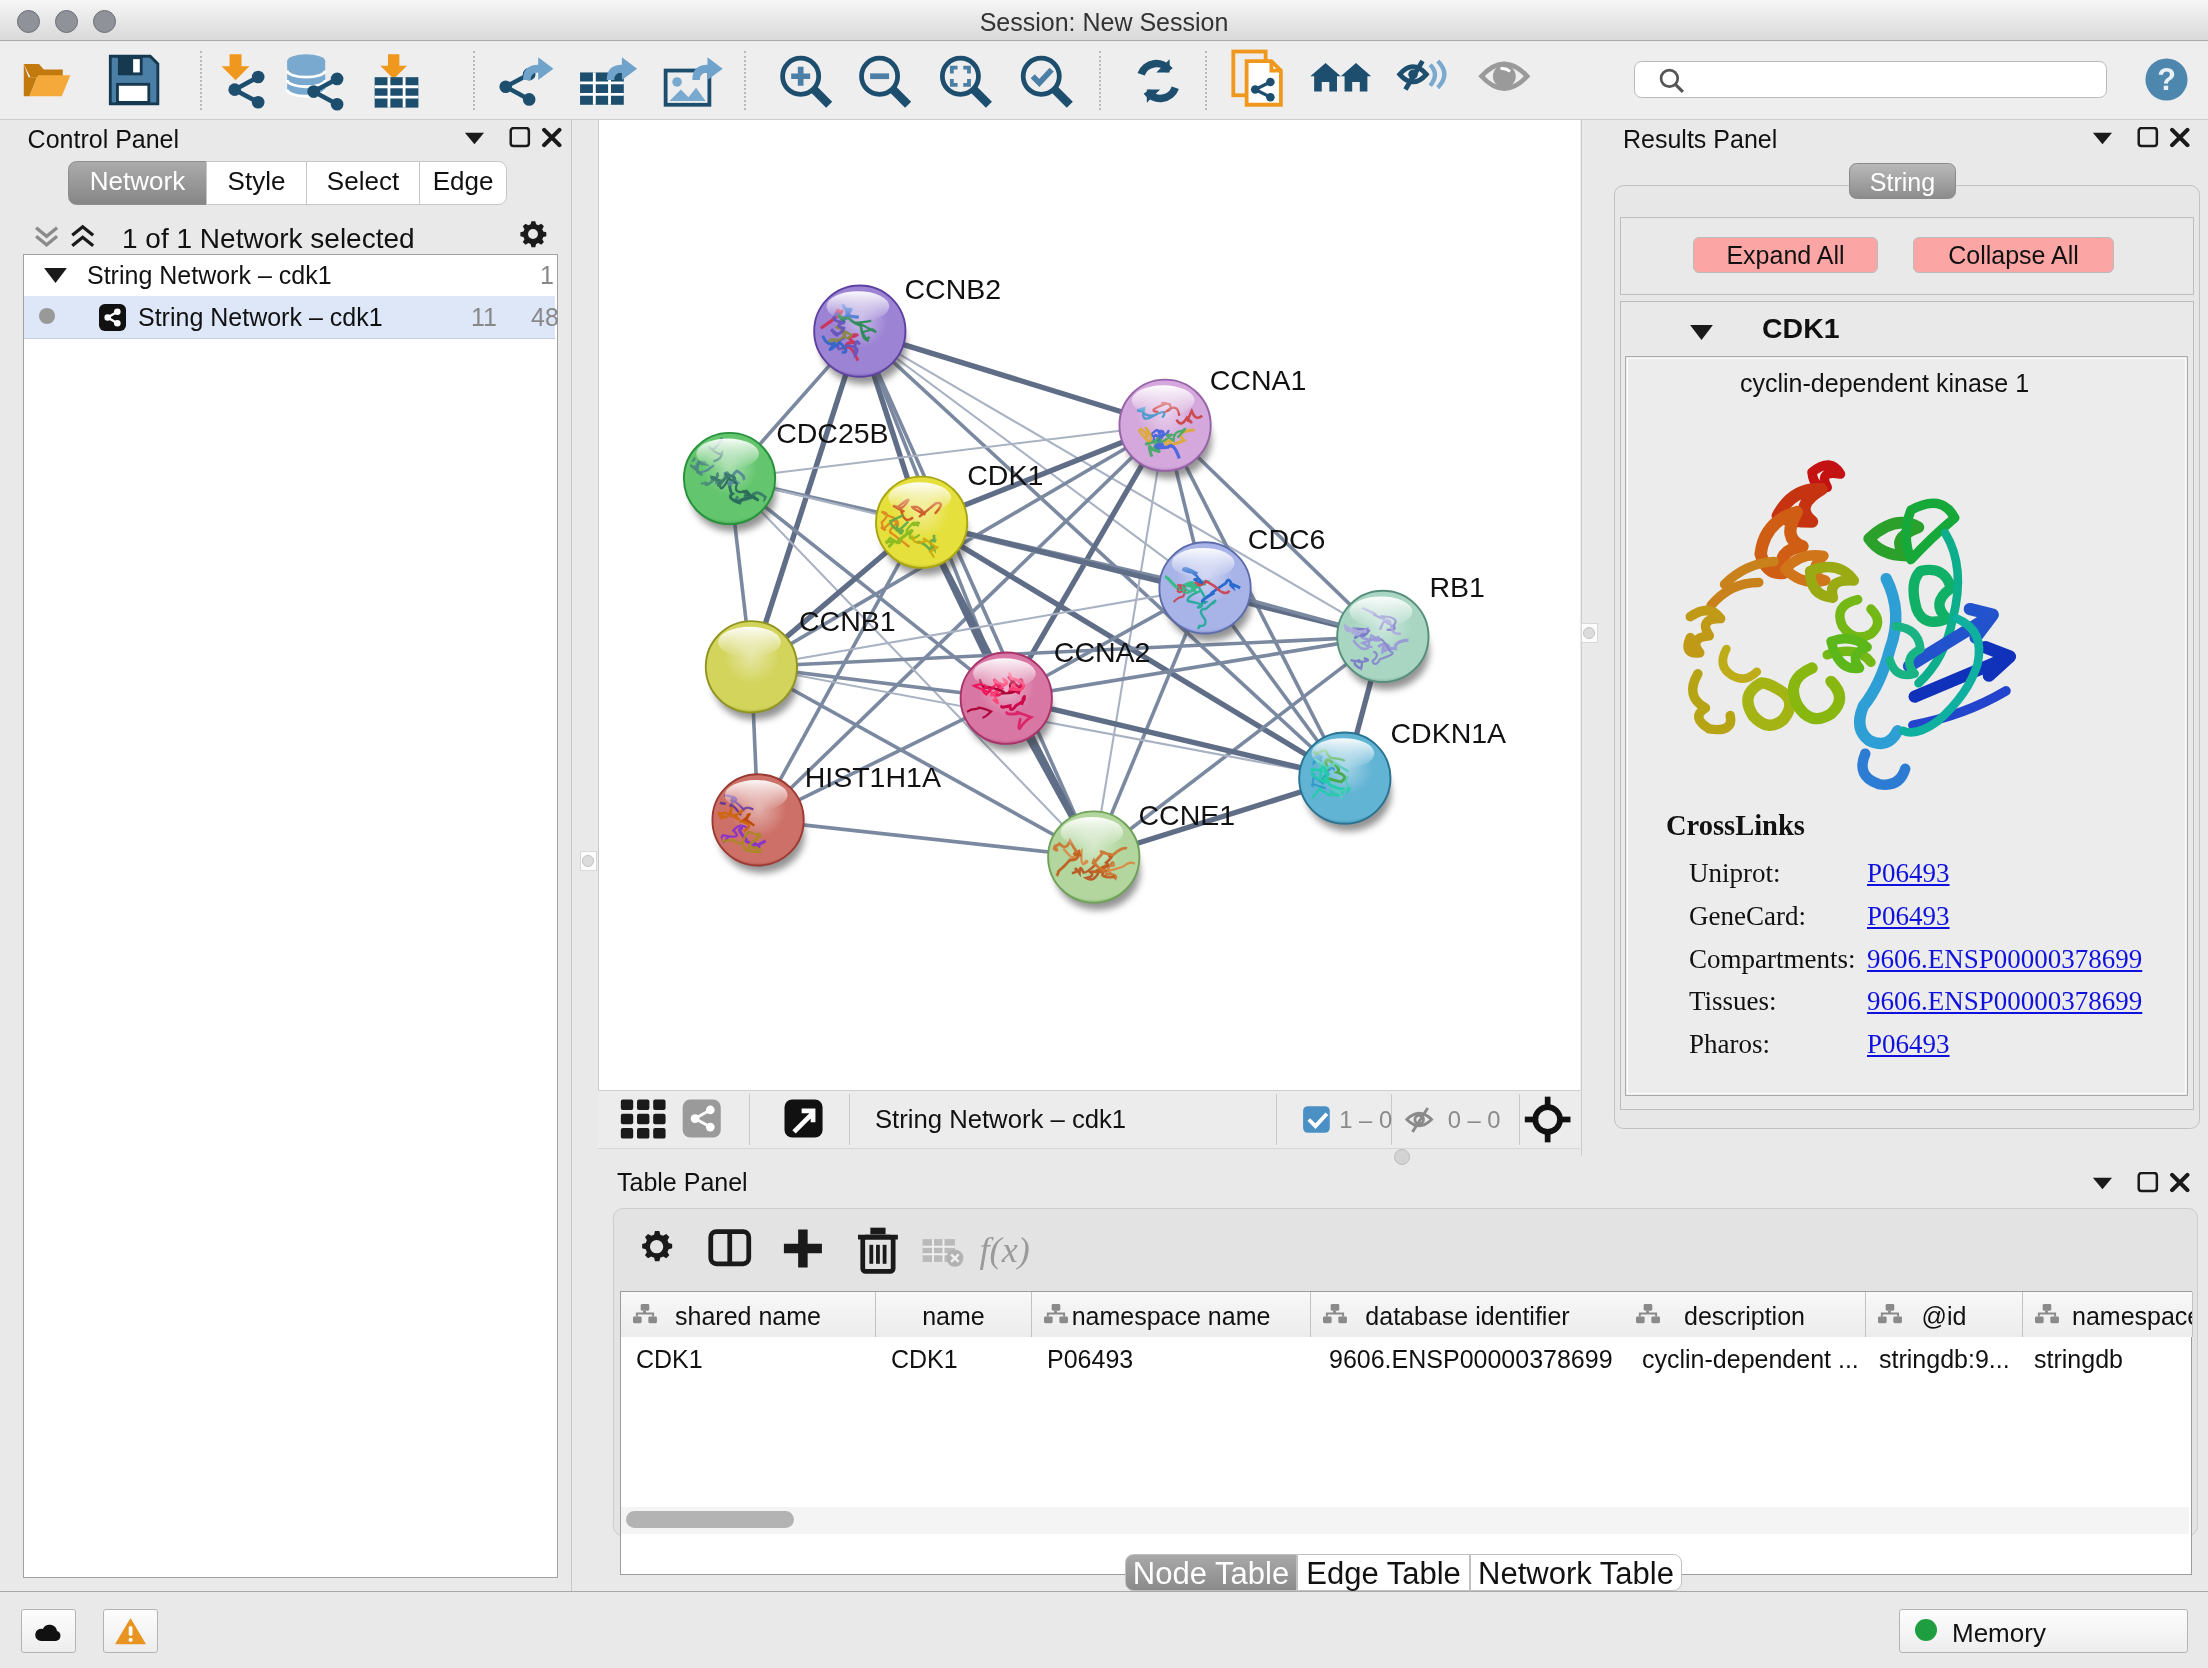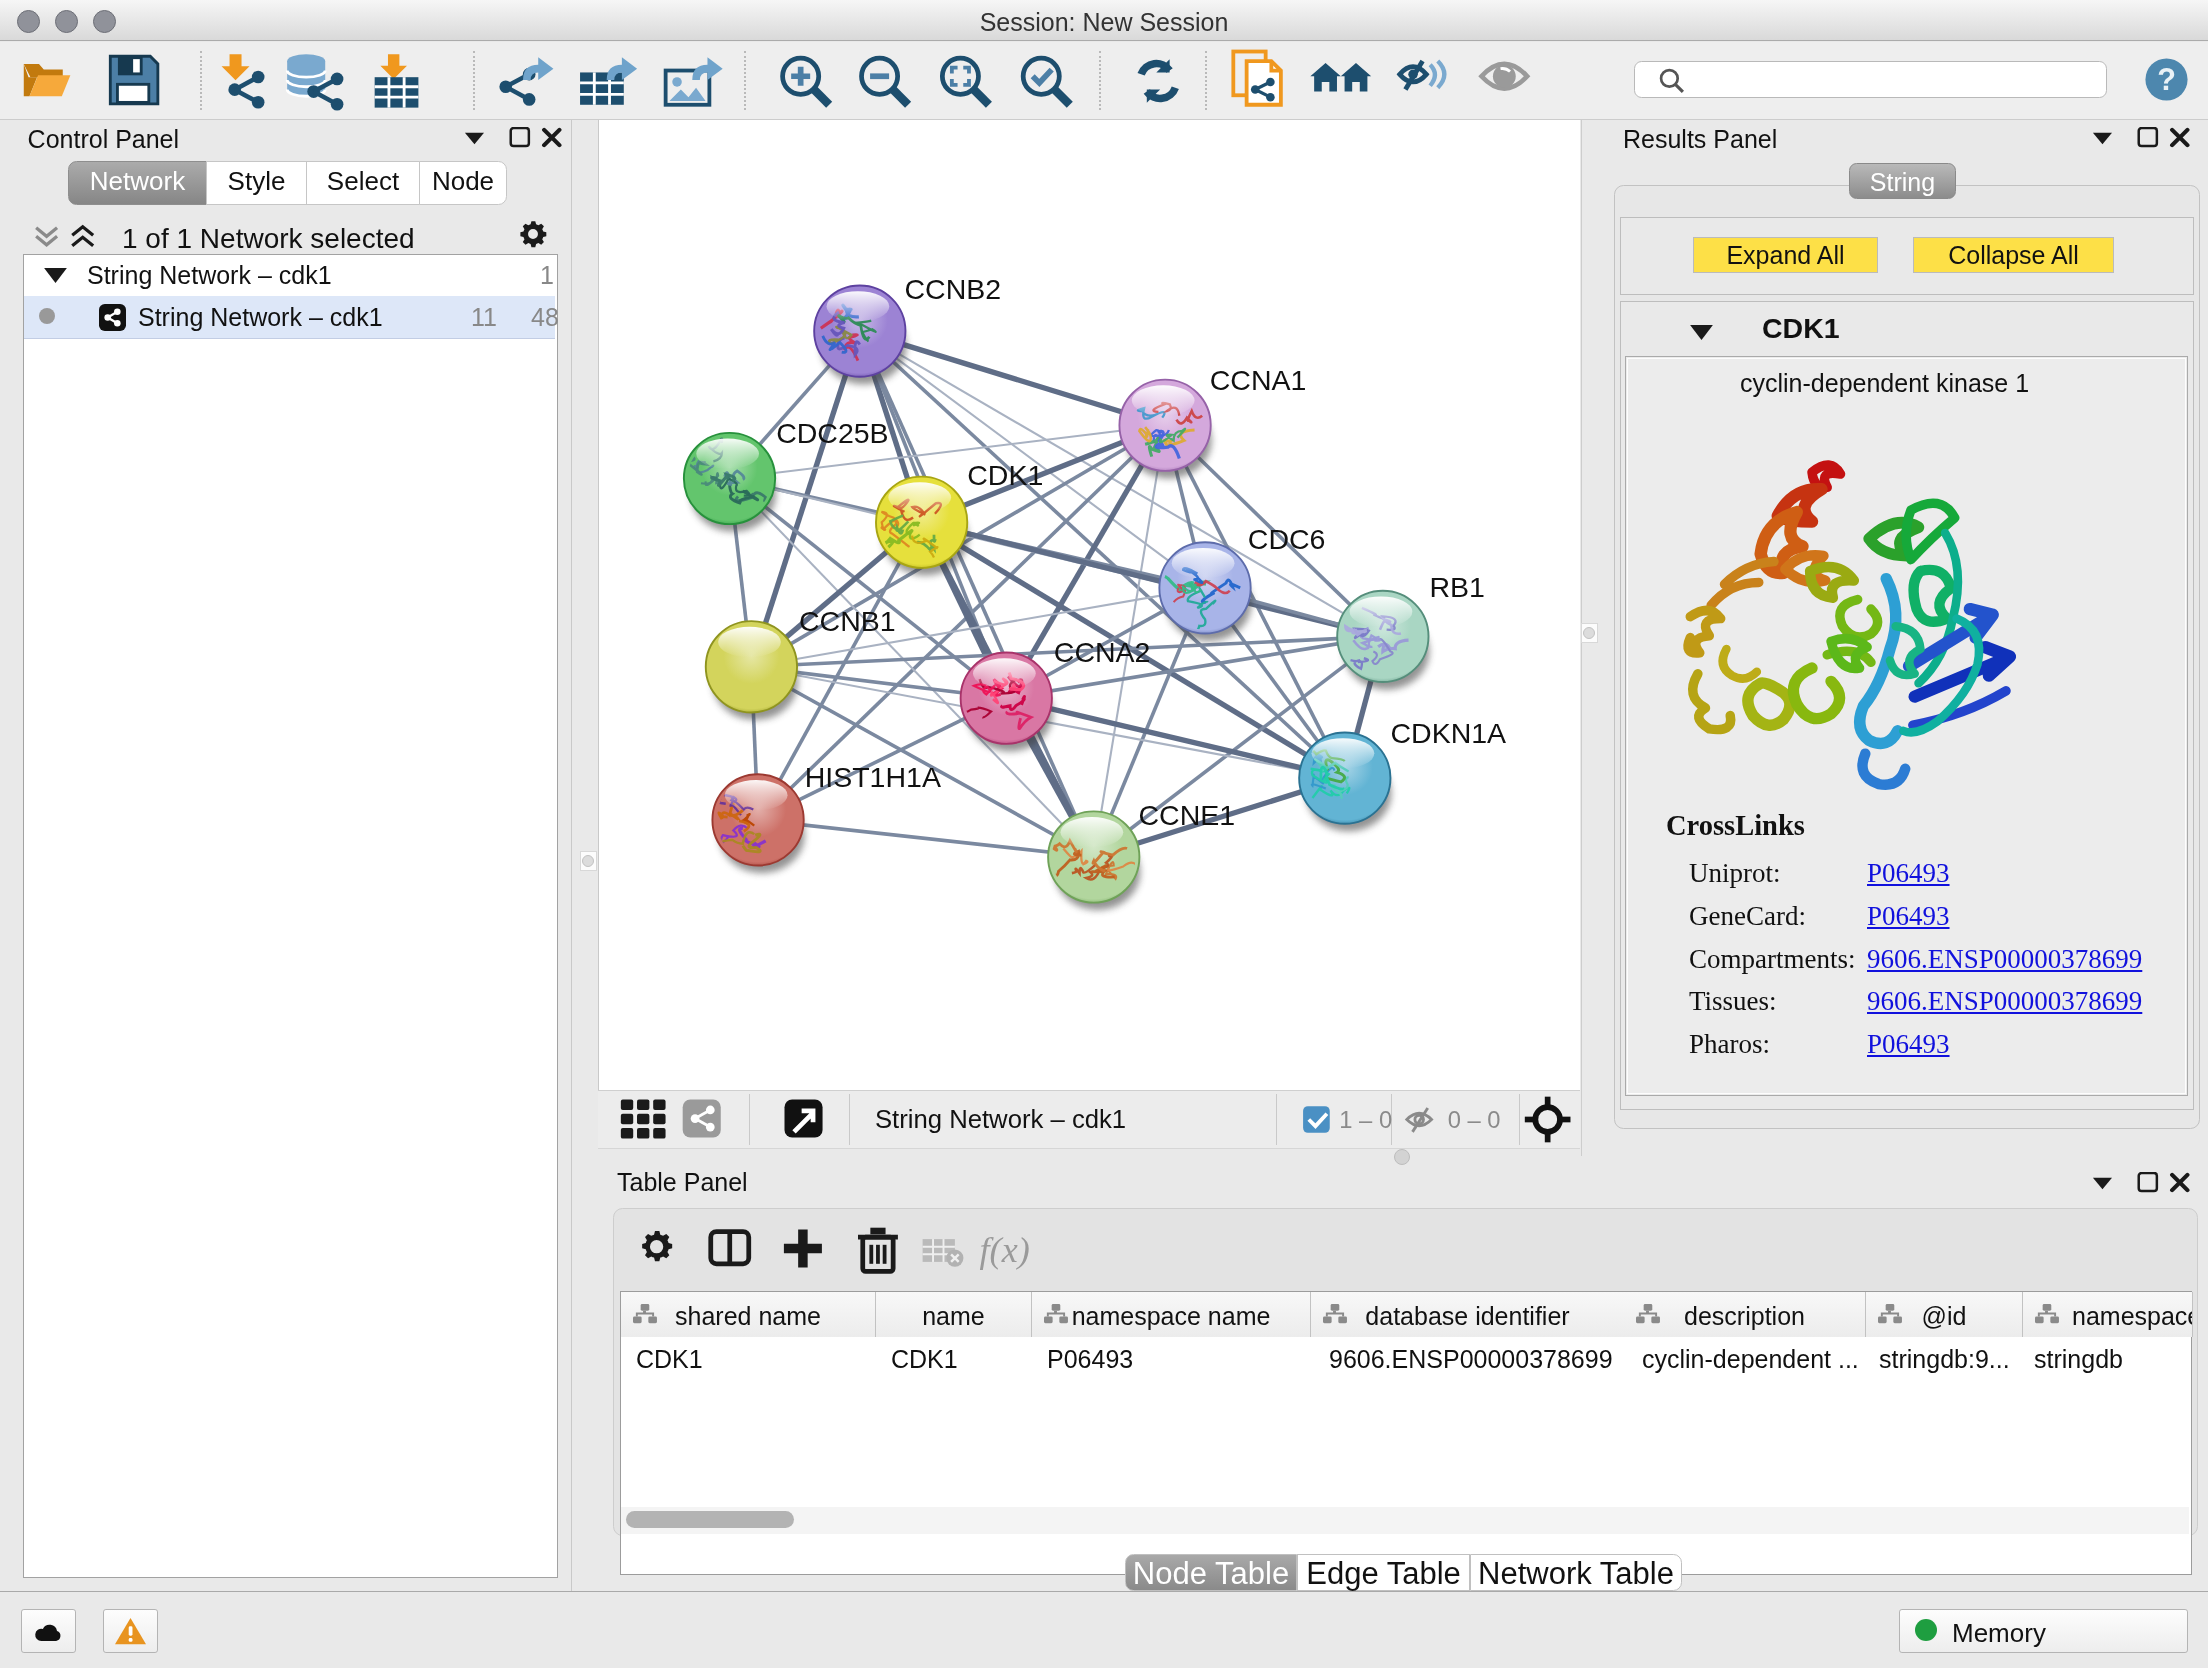--- a/index.html
+++ b/index.html
@@ -19,21 +19,21 @@
 #cp-white { left:23px; top:254px; width:535px; height:1324px; background:#fff; border:1.9px solid #a2a2a2; }
 .row2 { left:0px; top:41px; width:531px; height:43px; background:#dde7f8; border-bottom:1px solid #c2cde4; }
 
 #netwhite { left:598px; top:120px; width:982px; height:970px; background:#ffffff; border-left:1.9px solid #c9c9c9; }
 #nettb { left:598px; top:1090px; width:982px; height:59px; background:#ececec; border-top:1px solid #cfcfcf; border-bottom:1px solid #d6d6d6; }
 .ntsep { top:1094px; width:1px; height:51px; background:#c9c9c9; }
 
 #rp-pane { left:1614px; top:185px; width:586px; height:944px; background:#e7e7e7; border:1.9px solid #c2c2c2; border-radius:9.5px; }
 #stringtab { left:1849px; top:163px; width:107px; height:36px; background:linear-gradient(#b9b9b9,#8c8c8c); border:1px solid #8a8a8a; border-radius:7.6px; color:#fff; font-size:25px; text-align:center; line-height:36px; }
 #rp-box1 { left:1620px; top:217px; width:574px; height:78px; border:1.9px solid #bdbdbd; background:#e9e9e9; }
-.rpbtn { top:237px; height:36px; background:#fde047; border:1.4px solid #bbb; border-radius:0; font-size:25px; color:#111; text-align:center; }
+.rpbtn { top:237px; height:36px; background:#fca5a5; border:1.4px solid #bbb; border-radius:6px; font-size:25px; color:#111; text-align:center; }
 #rp-box2 { left:1620px; top:301px; width:574px; height:809px; border:1.9px solid #bdbdbd; background:#e9e9e9; }
 #rp-content { left:1625px; top:356px; width:563px; height:740px; border:1.9px solid #aaa; outline:1.9px solid #fdfdfd; outline-offset:-3.8px; background:#ececec; }
 .serif { font-family:"Liberation Serif",serif; }
 .link { color:#1111dd; text-decoration:underline; }
 
 #tp-container { left:613px; top:1208px; width:1585px; height:328px; background:#e3e3e3; border:1px solid #cdcdcd; border-radius:9.5px; }
 #tp-table { left:620px; top:1291px; width:1572px; height:284px; background:#fff; border:1.9px solid #9c9c9c; }
 .th { position:absolute; top:0; height:45px; border-right:1px solid #c2c2c2; background:linear-gradient(#f8f8f8,#ececec); }
 .thlab { position:absolute; top:9.5px; width:100%; text-align:center; font-size:25px; color:#111; }
 .thicon { position:absolute; left:11.4px; top:11.4px; }
@@ -241,21 +241,21 @@
 <div class="abs" style="left:571px;top:120px;width:1px;height:1471px;background:#c9c9c9"></div>
 <div class="abs" style="left:1581px;top:120px;width:1px;height:1036px;background:#cdcdcd"></div>
 
 <div class="abs phead" style="left:27.6px;top:125px">Control Panel</div>
 <svg class="abs" style="left:463px;top:127px" width="105" height="21" viewBox="0 0 110 22">
   <path d="M2 6 l20 0 l-10 12 z" fill="#1a1a1a"></path>
   <rect x="50" y="1" width="19" height="19" rx="3" fill="none" stroke="#1a1a1a" stroke-width="2.6"></rect>
   <path d="M85 3 L101 19 M101 3 L85 19" stroke="#1a1a1a" stroke-width="4.4" stroke-linecap="round"></path>
 </svg>
 <div id="cp-tabs" class="abs">
-  <div class="seg sel" style="width:139px;border-radius:8.6px 0 0 8.6px">Network</div><div class="seg" style="width:101px;margin-left:-1px">Style</div><div class="seg" style="width:114px;margin-left:-1px">Select</div><div class="seg" style="width:88px;margin-left:-1px;border-radius:0 8.6px 8.6px 0">Node</div>
+  <div class="seg sel" style="width:139px;border-radius:8.6px 0 0 8.6px">Network</div><div class="seg" style="width:101px;margin-left:-1px">Style</div><div class="seg" style="width:114px;margin-left:-1px">Select</div><div class="seg" style="width:88px;margin-left:-1px;border-radius:0 8.6px 8.6px 0">Edge</div>
 </div>
 <svg class="abs" style="left:34px;top:223px" width="67" height="28.5" viewBox="0 0 70 30">
   <path d="M2 5 l11 9 11-9 M2 14 l11 9 11-9" stroke="#8a8a8a" stroke-width="3.4" fill="none"></path>
   <path d="M40 13 l11 -9 11 9 M40 24 l11 -9 11 9" stroke="#1a1a1a" stroke-width="3.4" fill="none"></path>
 </svg>
 <div class="abs" style="left:122px;top:223px;width:361px;text-align:left;font-size:28px;color:#111">1 of 1 Network selected</div>
 <svg class="abs" style="left:516px;top:217px" width="34" height="34" viewBox="0 0 24 24">
       <path fill="#1a1a1a" d="M12 8.5a3.5 3.5 0 100 7 3.5 3.5 0 000-7zm9.4 5l-2.2.6a7 7 0 01-.7 1.6l1.2 2-1.9 1.9-2-1.2a7 7 0 01-1.6.7l-.6 2.2h-2.7l-.6-2.2a7 7 0 01-1.6-.7l-2 1.2-1.9-1.9 1.2-2a7 7 0 01-.7-1.6l-2.2-.6v-2.7l2.2-.6a7 7 0 01.7-1.6l-1.2-2 1.9-1.9 2 1.2a7 7 0 011.6-.7l.6-2.2h2.7l.6 2.2a7 7 0 011.6.7l2-1.2 1.9 1.9-1.2 2a7 7 0 01.7 1.6l2.2.6z"></path>
     </svg>
 <div id="cp-white" class="abs">

